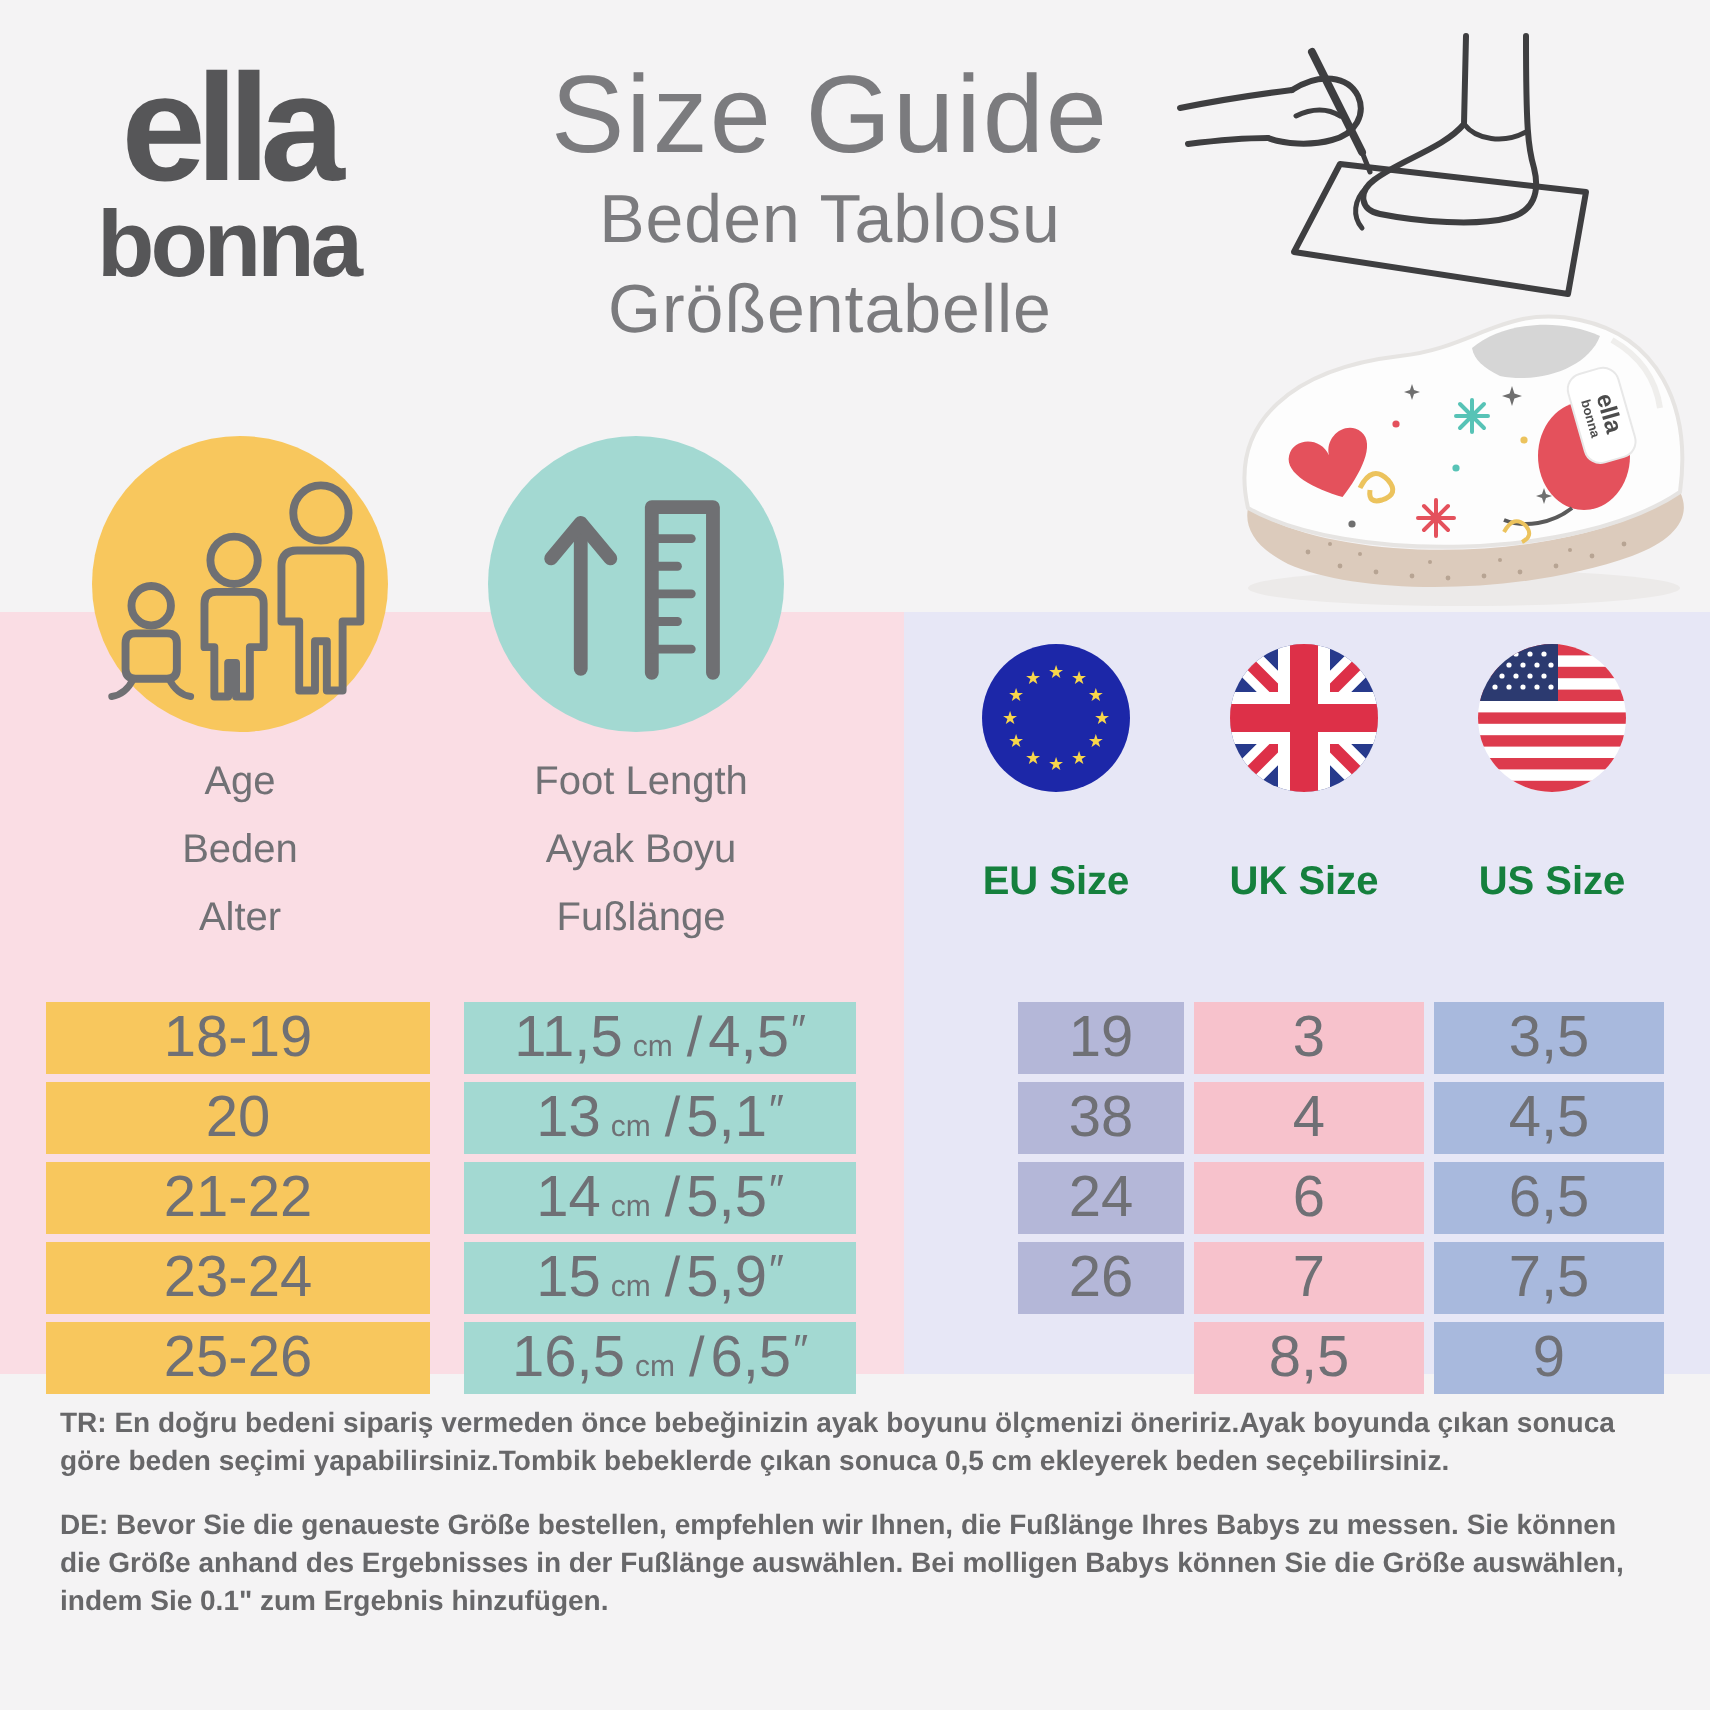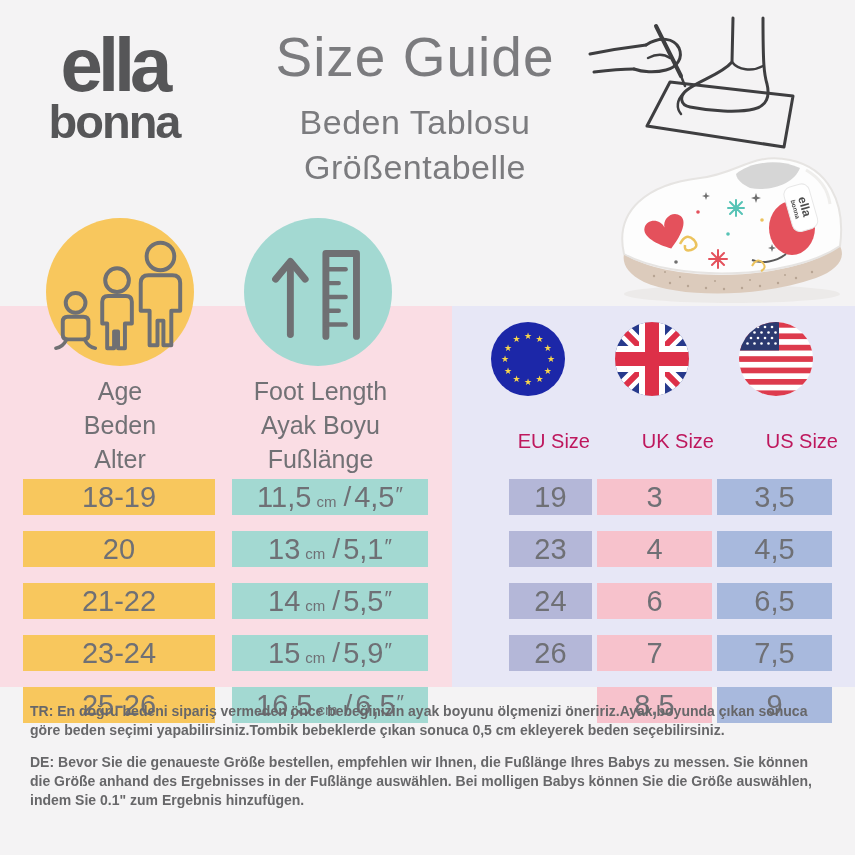--- a/index.html
+++ b/index.html
@@ -4,49 +4,49 @@
 <style>
   html,body{margin:0;padding:0;}
   body{background:#ffffff;font-family:"Liberation Sans",sans-serif;}
   .page{position:relative;width:855px;height:855px;background:var(--background,#f4f3f4);overflow:hidden;margin:0 auto;}
 
   
   .logo{position:absolute;left:26px;top:30px;width:176px;text-align:center;color:var(--logo,#565658);font-weight:700;}
   .logo .l1{font-size:76px;line-height:70px;letter-spacing:-5px;}
   .logo .l2{font-size:47px;line-height:44px;letter-spacing:-2px;}
   .title-block{position:absolute;left:232px;top:26px;width:366px;text-align:center;color:var(--title,#7b7b7e);}
-  .title-block .t1{font-size:55px;line-height:62px;letter-spacing:1px;margin-bottom:12px;}
+  .title-block .t1{font-size:55px;line-height:62px;letter-spacing:1px;margin-bottom:0;}
   .title-block .t2{font-size:34px;line-height:45px;letter-spacing:0.5px;}
 
   .measure-svg{position:absolute;left:586px;top:14px;width:250px;height:145px;}
   .shoe-svg{position:absolute;left:610px;top:126px;width:245px;height:187px;}
 
   
   .panel{position:absolute;top:306px;height:381px;}
   .panel-pink{left:0;width:452px;background:var(--panel_pink,#fadde4);}
   .panel-lav{left:452px;width:403px;background:var(--panel_lavender,#e7e7f6);}
 
   
   .circle{position:absolute;top:218px;width:148px;height:148px;border-radius:50%;}
   .circle-age{left:46px;background:var(--age_cell,#f8c75d);}
   .circle-foot{left:244px;background:var(--foot_cell,#a3d9d2);}
   .circle svg{position:absolute;left:0;top:0;width:148px;height:148px;}
 
-  .legend{position:absolute;top:374px;text-align:center;color:#717175;font-size:25px;line-height:34px;}
+  .legend{position:absolute;top:374px;text-align:center;color:#717175;font-size:20px;line-height:34px;}
   .legend-age{left:20px;width:200px;}
   .legend-foot{left:218px;width:205px;}
 
   
   .flag{position:absolute;top:322px;width:74px;height:74px;}
   .flag-eu{left:491px;} .flag-uk{left:615px;} .flag-us{left:739px;}
-  .flag-label{position:absolute;top:430px;width:124px;text-align:right;color:#be185d;font-size:20px;}
+  .flag-label{position:absolute;top:430px;width:124px;text-align:center;color:#15803d;font-size:20px;font-weight:bold;}
   .flag-label-eu{left:466px;} .flag-label-uk{left:590px;} .flag-label-us{left:714px;}
 
   
-  .col{position:absolute;top:479px;display:flex;flex-direction:column;gap:16px;}
+  .col{position:absolute;top:501px;display:flex;flex-direction:column;gap:4px;}
   .col-age{left:23px;width:192px;}
   .col-len{left:232px;width:196px;}
   .col-eu{left:477px;width:115px;}
   .col-uk{left:597px;width:115px;}
   .col-us{left:717px;width:115px;}
   .cell{height:36px;display:flex;align-items:center;justify-content:center;color:var(--text,#6f7075);font-size:29px;}
   .c-age{background:var(--age_cell,#f8c75d);}
   .c-len{background:var(--foot_cell,#a3d9d2);}
   .c-eu{background:var(--eu_cell,#b4b7d8);margin-left:32px;}
   .c-uk{background:var(--uk_cell,#f7c2cc);}
@@ -314,21 +314,21 @@
         <span class="slash">/</span>
         <span class="num">6,5</span>
         <span class="mark">″</span>
       </div>
     </div>
   <div class="col col-eu" id="eu-col">
       <div class="cell c-eu">
         <span class="num">19</span>
       </div>
       <div class="cell c-eu">
-        <span class="num">23</span>
+        <span class="num">38</span>
       </div>
       <div class="cell c-eu">
         <span class="num">24</span>
       </div>
       <div class="cell c-eu">
         <span class="num">26</span>
       </div>
     </div>
   <div class="col col-uk" id="uk-col">
       <div class="cell c-uk">

